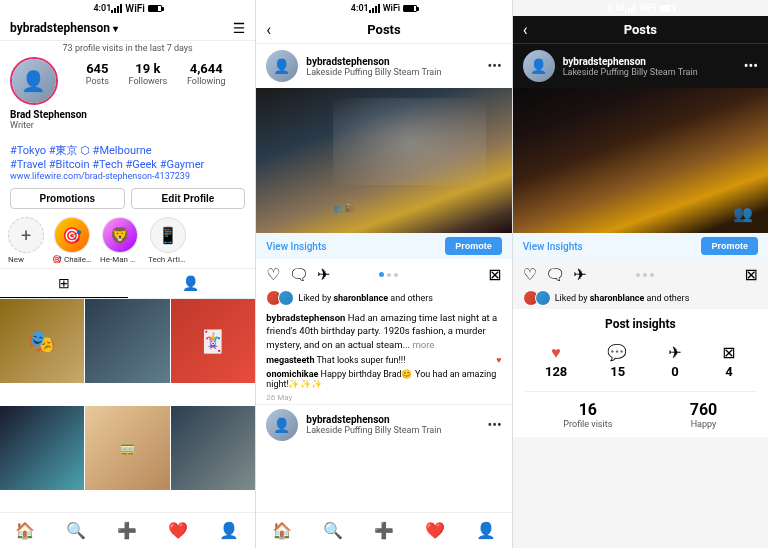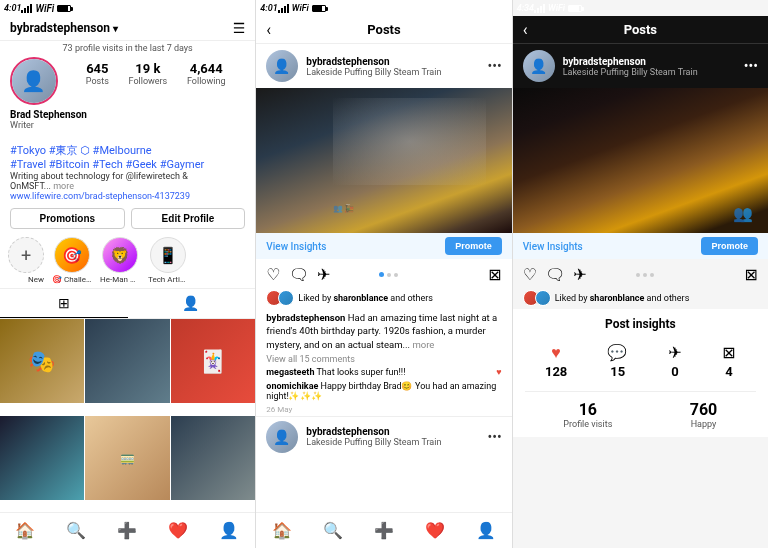--- a/index.html
+++ b/index.html
@@ -27,28 +27,27 @@
       border-right: 1px solid #ddd;
       background: #fff;
       overflow: hidden;
       font-size: 11px;
     }
     .screen:last-child { border-right: none; }
 
     
     .status-bar {
       display: flex;
-      justify-content: flex-start;
-      align-items: center;
-      padding: 2px 4px;
+      justify-content: center;
+      align-items: center;
+      padding: 2px 25px;
       font-size: 9px;
       font-weight: 600;
       height: 16px;
       background: #fff;
-      font-style: italic;
     }
     .status-bar.dark { background: #111; color: #fff; }
     .status-icons { display: flex; align-items: center; gap: 3px; }
     .battery-icon { width: 14px; height: 7px; border: 1px solid currentColor; border-radius: 1px; position: relative; }
     .battery-icon::after { content: ''; position: absolute; right: -3px; top: 1.5px; width: 2px; height: 4px; background: currentColor; border-radius: 0 1px 1px 0; }
     .battery-fill { width: 80%; height: 100%; background: currentColor; border-radius: 0; }
     .signal-bars { display: flex; align-items: flex-end; gap: 1px; }
     .signal-bar { background: currentColor; width: 2px; }
 
     
@@ -129,21 +128,21 @@
       height: 36px;
       border-radius: 50%;
       border: 1px solid #ddd;
       display: flex;
       align-items: center;
       justify-content: center;
       font-size: 16px;
       background: #f5f5f5;
       margin: 0 auto 2px;
     }
-    .highlight-label { font-size: 8px; color: #333; text-align: right; max-width: 40px; white-space: nowrap; overflow: hidden; text-overflow: ellipsis; }
+    .highlight-label { font-size: 8px; color: #333; text-align: left; max-width: 40px; white-space: nowrap; overflow: hidden; text-overflow: ellipsis; }
     .new-circle { border: 1px dashed #ccc; }
     .plus-sign { font-size: 18px; color: #555; }
     .grid-tabs {
       display: flex;
       border-top: 1px solid #eee;
       border-bottom: 1px solid #eee;
     }
     .grid-tab {
       flex: 1;
       padding: 6px;
@@ -400,23 +399,20 @@
         </div>
       </div>
     </div>
 
     <div style="padding: 0 10px 3px;">
       <div class="profile-name">Brad Stephenson</div>
       <div class="profile-role">Writer</div>
       <div class="profile-tags" style="white-space:pre-line; font-size:11px">
         #Tokyo #東京 ⬡ #Melbourne<br>#Travel #Bitcoin #Tech #Geek #Gaymer
       </div>
-      <div class="profile-about" style="font-size:9px">
-        Writing about technology for @lifewiretech &amp;<br>OnMSFT... <span class="caption-more">more</span>
-      </div>
       <div class="profile-link" style="font-size:9px">www.lifewire.com/brad-stephenson-4137239</div>
     </div>
 
     <div class="profile-buttons">
       <button class="profile-btn">Promotions</button>
       <button class="profile-btn">Edit Profile</button>
     </div>
 
     <div class="highlights-row">
       <div class="highlight-item">
@@ -526,21 +522,20 @@
         <span>Liked by </span><span class="liked-name">sharonblance</span><span> and others</span>
       </span>
     </div>
 
     <div class="post-caption">
       <span class="caption-user">bybradstephenson</span>
       <span> Had an amazing time last night at a friend's 40th birthday party. 1920s fashion, a murder mystery, and on an actual steam...</span>
       <span class="caption-more">more</span>
     </div>
 
-    <div class="view-comments">View all 15 comments</div>
 
     <div class="comment-row">
       <span class="comment-user">megasteeth</span>
       <span>That looks super fun!!!</span>
       <span class="comment-heart">♥</span>
     </div>
     <div class="comment-row">
       <span class="comment-user">onomichikae</span>
       <span>Happy birthday Brad😊 You had an amazing night!✨✨✨</span>
     </div>

